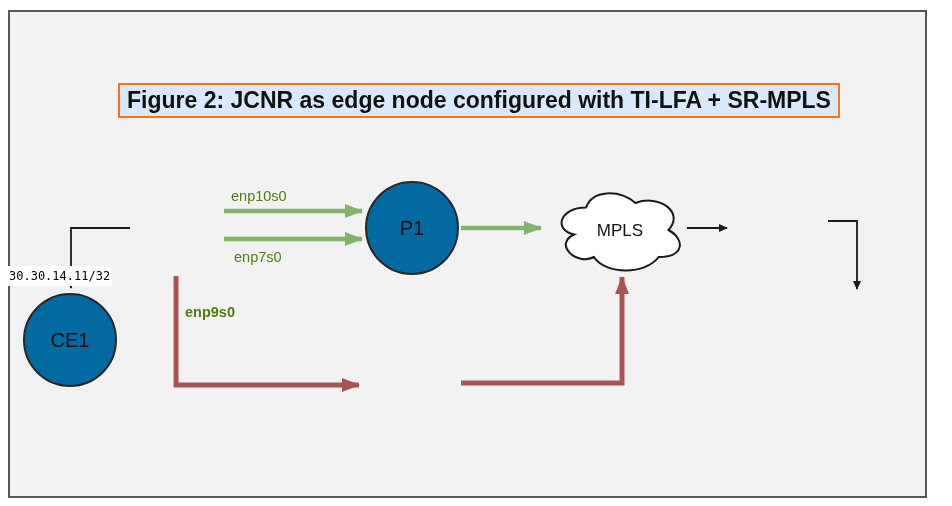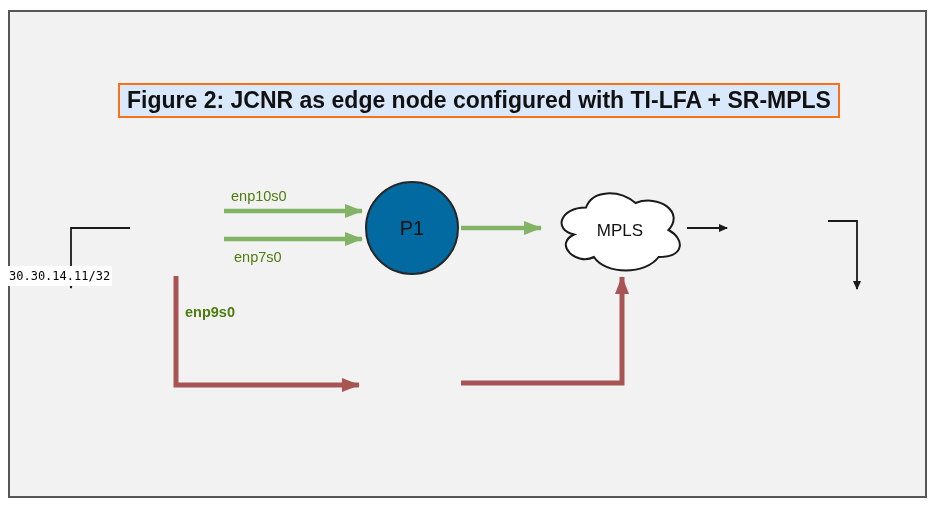--- a/index.html
+++ b/index.html
@@ -65,20 +65,23 @@
              C 685 257, 685 239, 668.5 230
              C 685 212, 658.6 194, 635.5 203
              C 619 189.5, 592.6 189.5, 586 207.5 Z" fill="#ffffff" stroke="#1a1a1a" stroke-width="2"></path>
   </svg>
 
   <div class="titlebox">
     <span>Figure 2: JCNR as edge node configured with TI-LFA + SR-MPLS</span>
   </div>
 
 
+  <div class="node plain" style="left:23px;top:293px;width:94px;height:94px;">
+    <span>CE1</span>
+  </div>
 
   <div class="node plain" style="left:365px;top:181px;width:94px;height:94px;">
     <span>P1</span>
   </div>
 
 
 
 
   <div class="cloud-label">MPLS</div>
 

